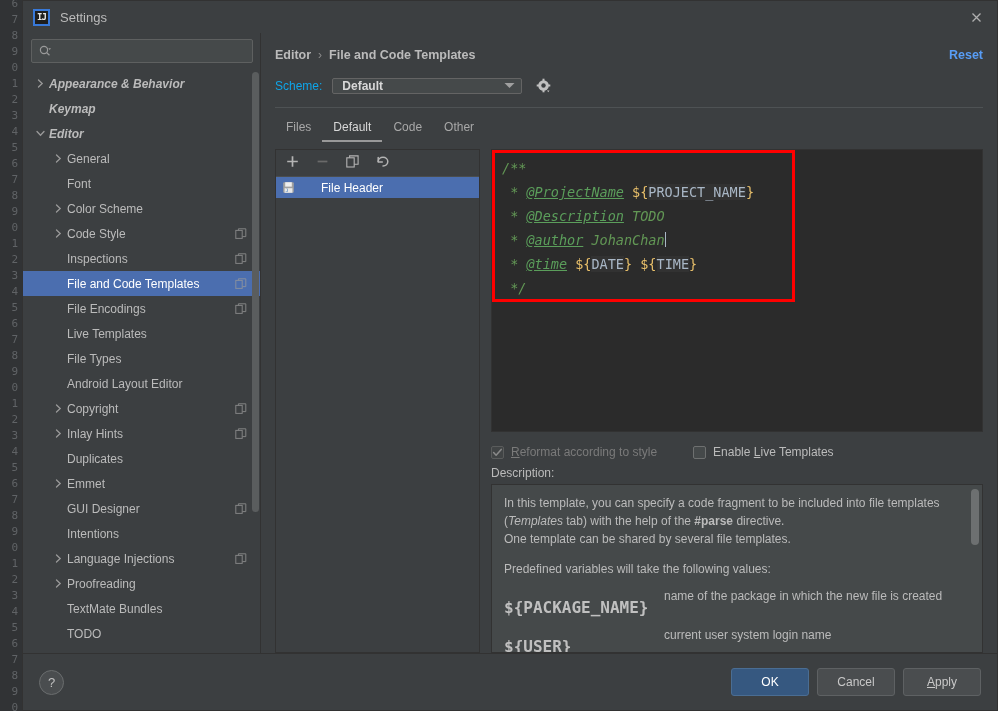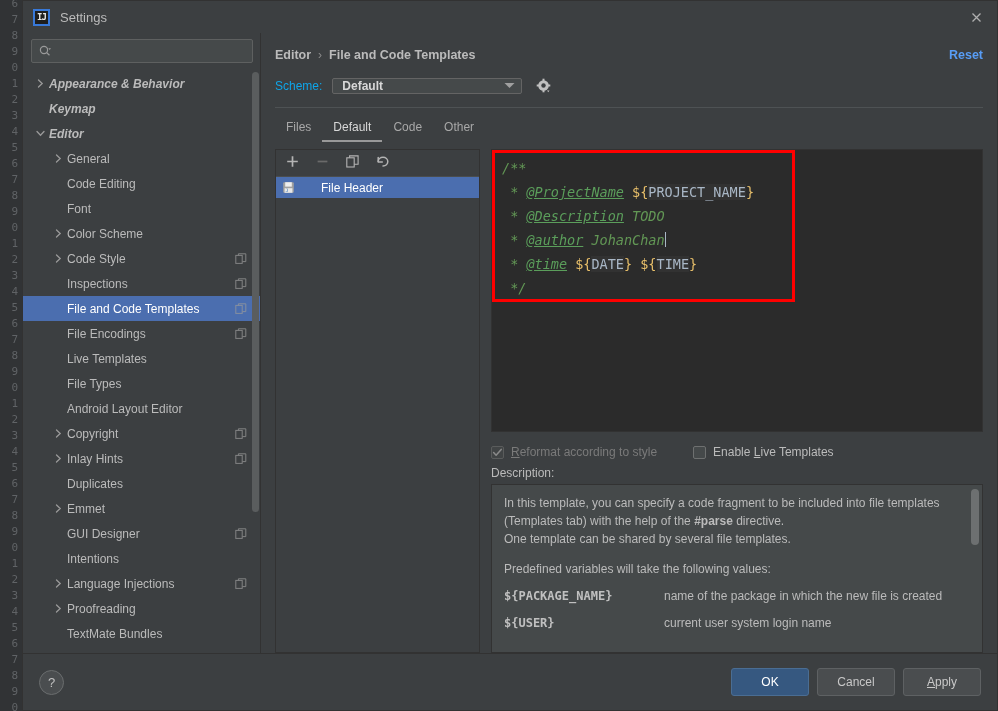--- a/index.html
+++ b/index.html
@@ -332,29 +332,30 @@
     min-height: 0;
     margin-bottom: 0;
   }
   #desc-inner {
     padding: 9px 12px 0 12px;
     color: #bbbbbb;
     font-size: 12px;
     line-height: 18px;
   }
   #desc-inner p { margin: 0; }
-  #desc-inner .it { }
+  #desc-inner .it { font-style: italic; }
   #desc-inner .bd { font-weight: bold; }
   #desc-inner .spacer { height: 12px; }
   .vrow { display: flex; margin-top: 9px; }
   .vname {
     width: 160px; flex: 0 0 160px;
     font-family: "DejaVu Sans Mono", monospace;
-    font-size: 12px; font-weight: bold;
+    font-size: 16px; font-weight: bold;
     color: #c0c0c0;
+    margin-top: 12px;
   }
   .vdesc { flex: 1 1 auto; color: #bbbbbb; }
   #desc-scrollbar {
     position: absolute; right: 3px; top: 4px;
     width: 8px; height: 56px;
     background: #6d7071; border-radius: 4px;
   }
 
   
   #footer {
@@ -501,24 +502,20 @@
             <div class="tree-item indent-1">
               <span class="tree-arrow">
                 <svg width="9" height="9" viewBox="0 0 9 9">
                   <path d="M2.5 1 L6.2 4.5 L2.5 8" stroke="#9a9a9a" stroke-width="1.3" fill="none" stroke-linecap="round"></path>
                 </svg>
               </span>
               <span class="tree-label">General</span>
             </div>
             <div class="tree-item indent-1">
               <span class="tree-arrow empty"></span>
-              <span class="tree-label">Code Editing</span>
-            </div>
-            <div class="tree-item indent-1">
-              <span class="tree-arrow empty"></span>
               <span class="tree-label">Font</span>
             </div>
             <div class="tree-item indent-1">
               <span class="tree-arrow">
                 <svg width="9" height="9" viewBox="0 0 9 9">
                   <path d="M2.5 1 L6.2 4.5 L2.5 8" stroke="#9a9a9a" stroke-width="1.3" fill="none" stroke-linecap="round"></path>
                 </svg>
               </span>
               <span class="tree-label">Color Scheme</span>
             </div>

